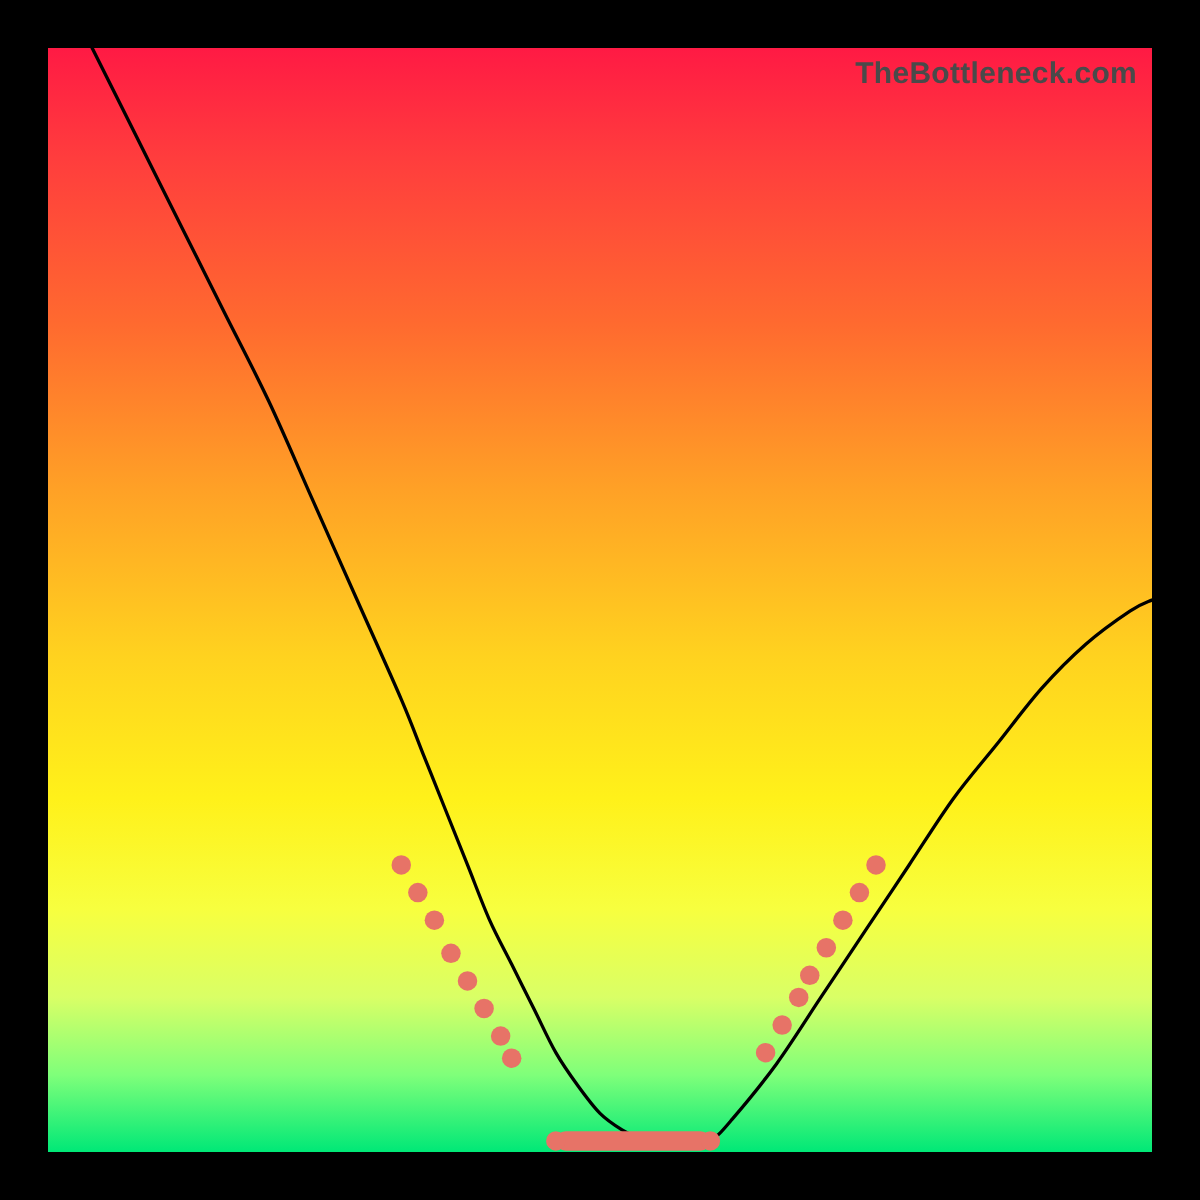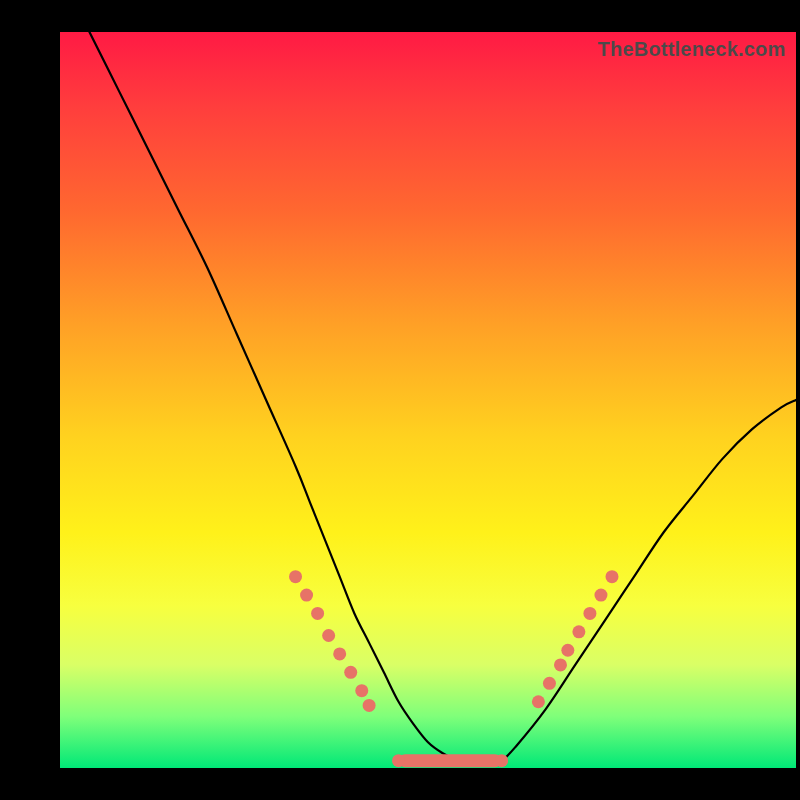--- a/index.html
+++ b/index.html
@@ -28,21 +28,20 @@
       #ff1a44 0%,
       #ff3d3d 10%,
       #ff6a2f 25%,
       #ffa126 40%,
       #ffd21f 55%,
       #fff11a 68%,
       #f7ff3f 78%,
       #d9ff66 86%,
       #7fff7a 93%,
       #00e877 100%);
-    margin-left: 28px;
   }
   .watermark {
     position: absolute;
     top: 6px;
     right: 10px;
     font-family: Arial, Helvetica, sans-serif;
     font-size: 20px;
     font-weight: 600;
     color: #4a4a4a;
     letter-spacing: 0.2px;

